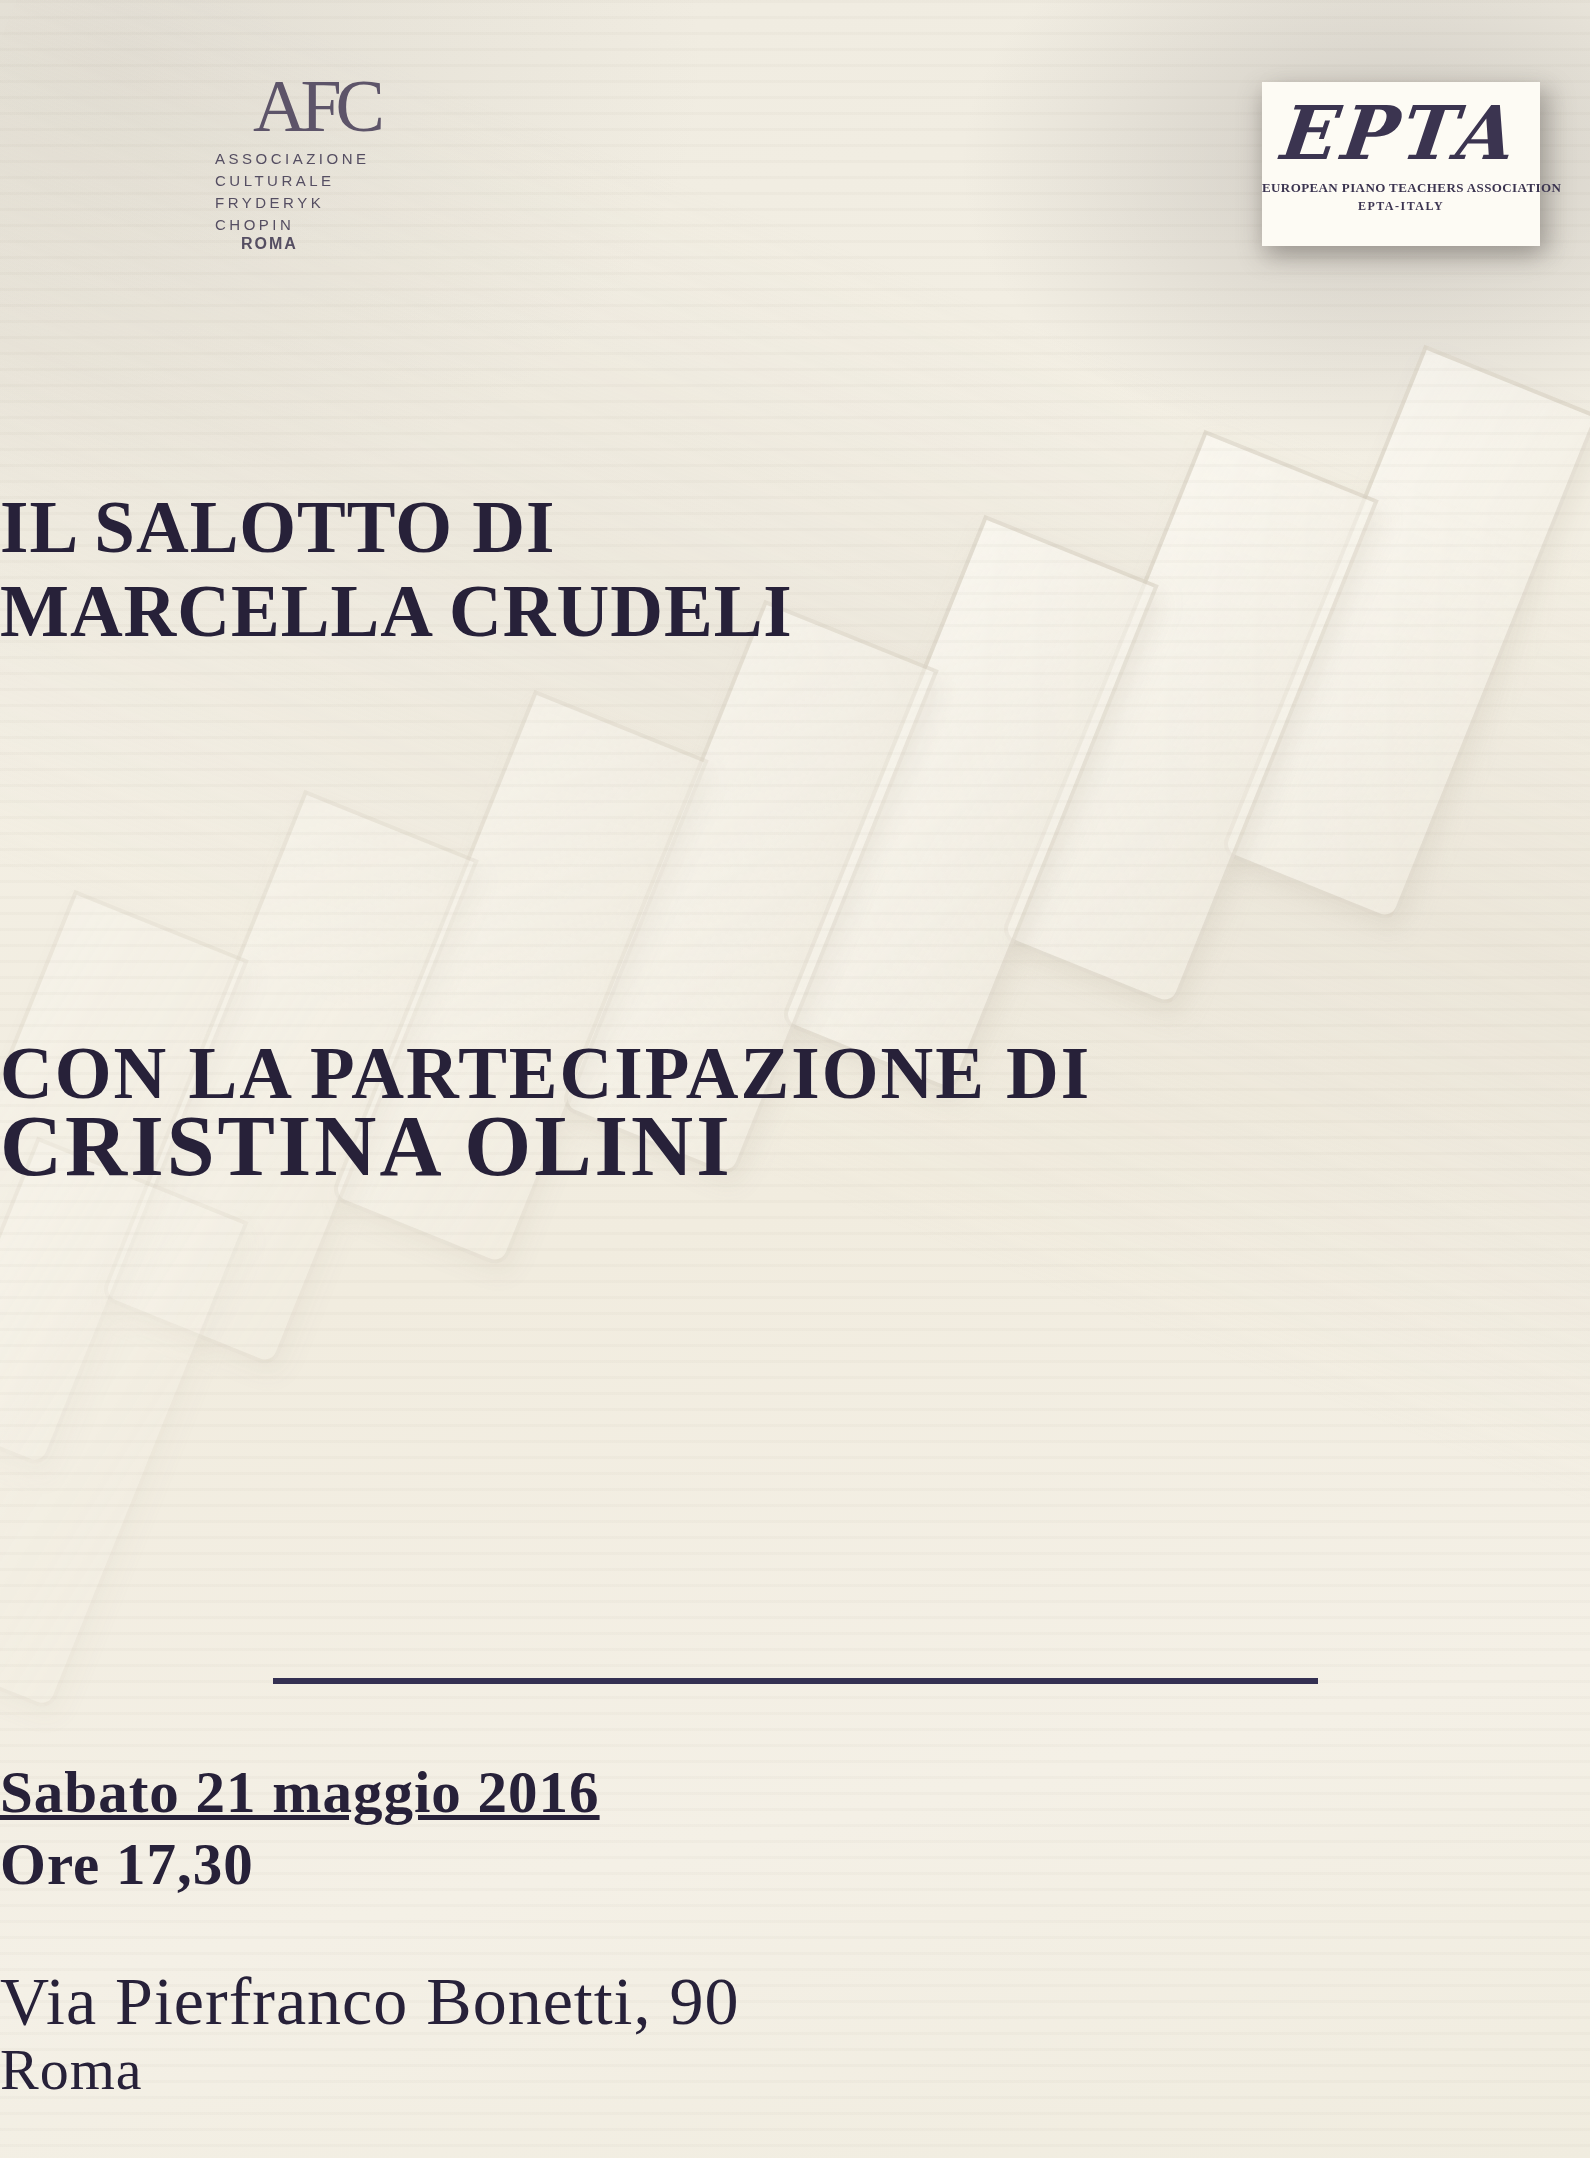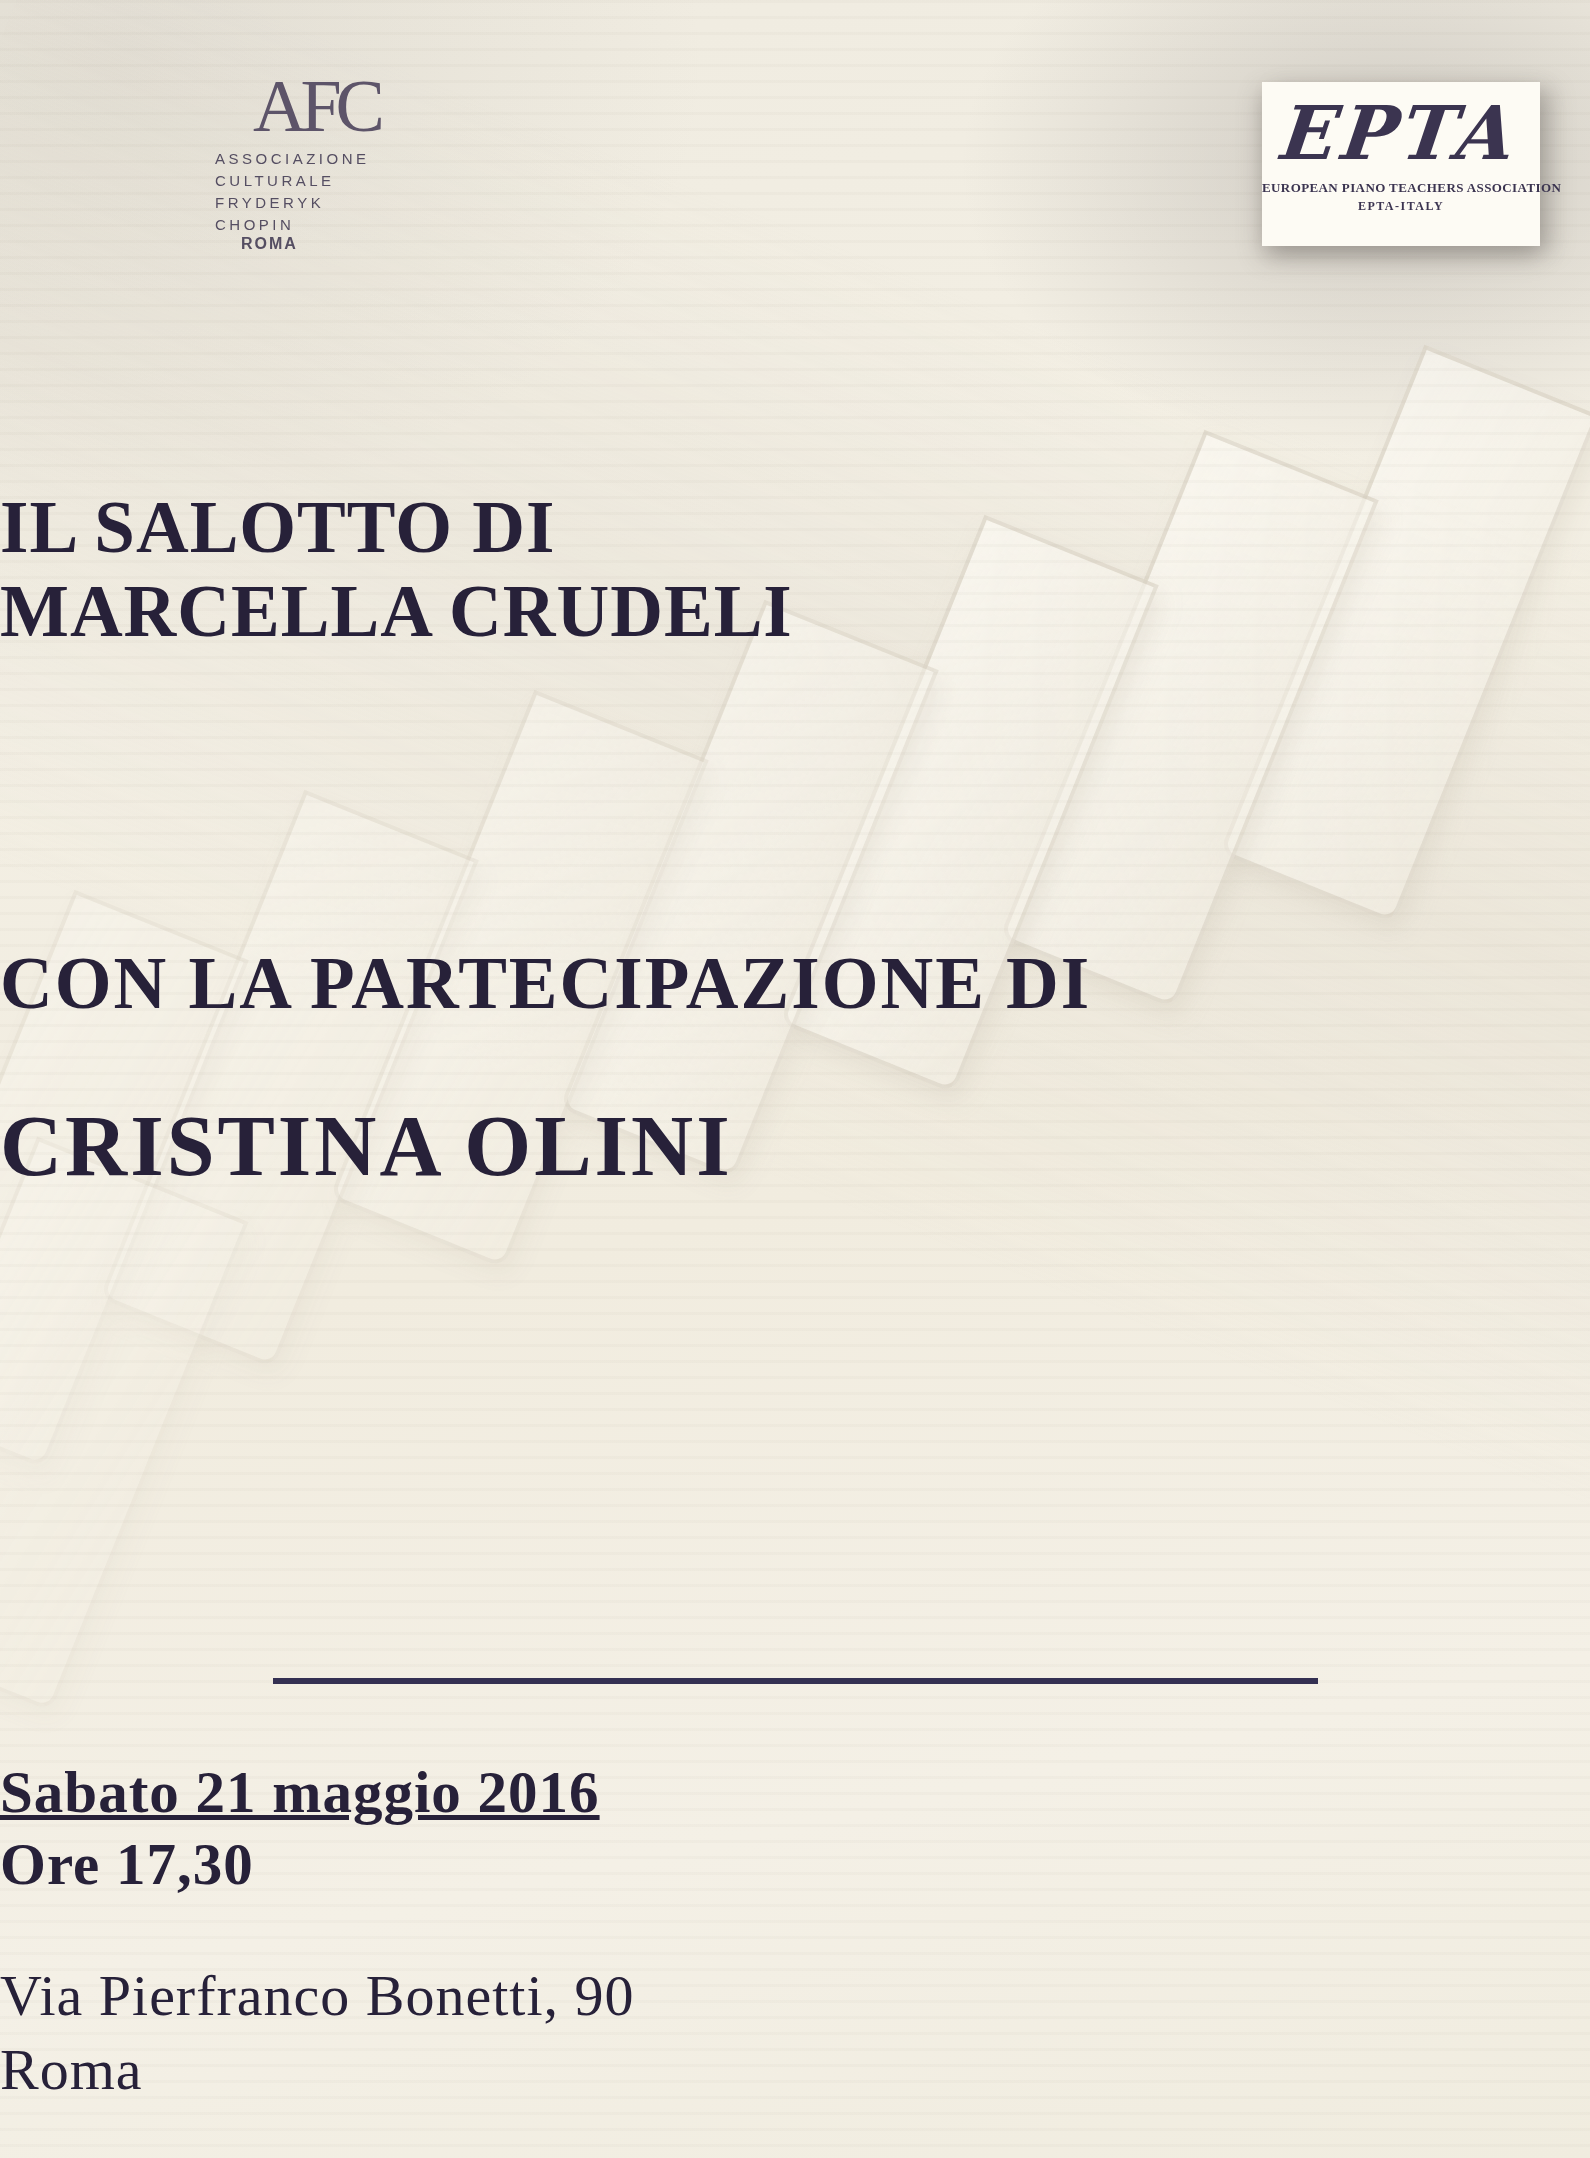--- a/index.html
+++ b/index.html
@@ -84,31 +84,31 @@
   }
   .epta-line2{
     font-family:"Liberation Serif", serif;
     font-size:12px;line-height:15px;font-weight:bold;letter-spacing:1.5px;
     margin-top:3px;
   }
 
   .center{position:absolute;left:0;width:100%;text-align:left;}
   .title-line1{top:486px;font-size:73px;font-weight:bold;letter-spacing:1px;}
   .title-line2{top:570px;font-size:73px;font-weight:bold;letter-spacing:1px;}
-  .part-line1{top:942px;font-size:73px;font-weight:bold;letter-spacing:2px;}
+  .part-line1{top:1032px;font-size:73px;font-weight:bold;letter-spacing:2px;}
   .part-line2{top:1096px;font-size:86px;font-weight:bold;letter-spacing:3px;}
 
   .rule{
     position:absolute;top:1670px;left:50%;margin-left:-522px;
     width:1045px;height:6px;background:#343052;border:0;
   }
 
   .date-line{top:1758px;font-size:59px;font-weight:bold;letter-spacing:1px;text-decoration:underline;}
   .time-line{top:1830px;font-size:59px;font-weight:bold;letter-spacing:1px;}
-  .addr-line{top:1962px;font-size:58px;font-weight:normal;letter-spacing:1px;}
+  .addr-line{top:1962px;font-size:68px;font-weight:normal;letter-spacing:1px;}
   .city-line{top:2036px;font-size:58px;font-weight:normal;letter-spacing:1px;}
 </style>
 </head>
 <body>
 
 <div class="page">
 
   <div class="watermark">
     <div class="wm-band"></div>
     <div class="wm-key k1"></div>

